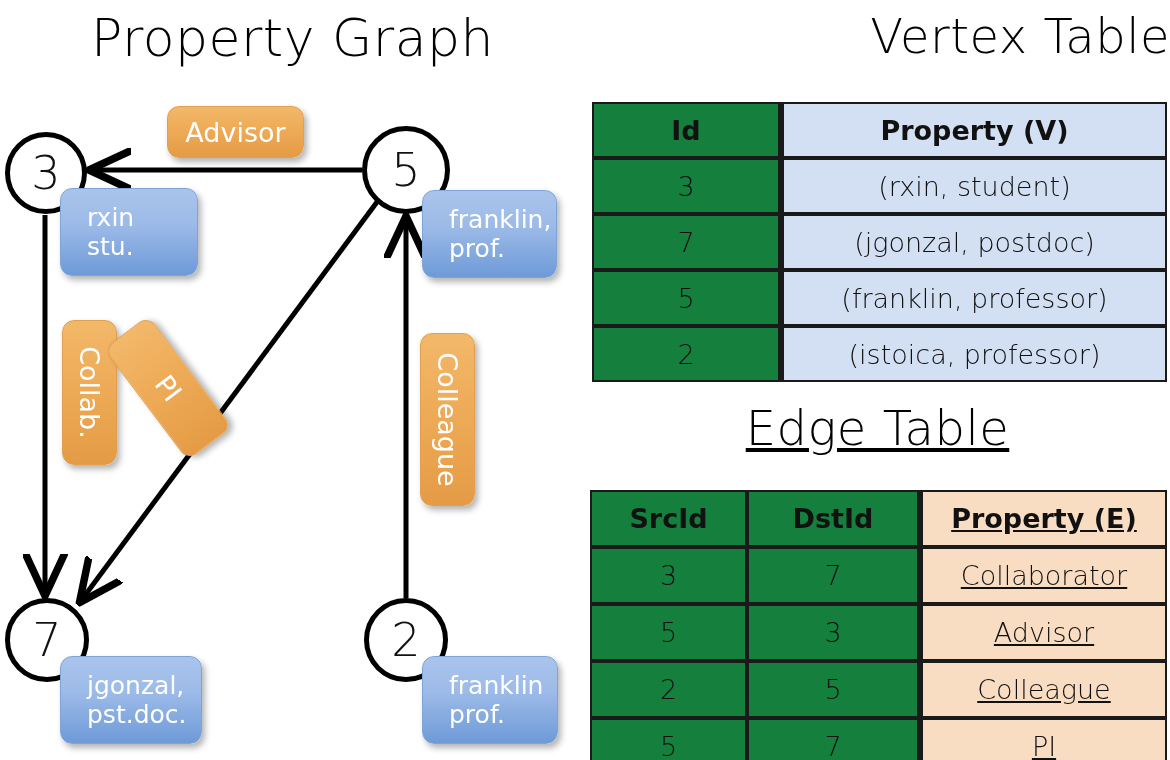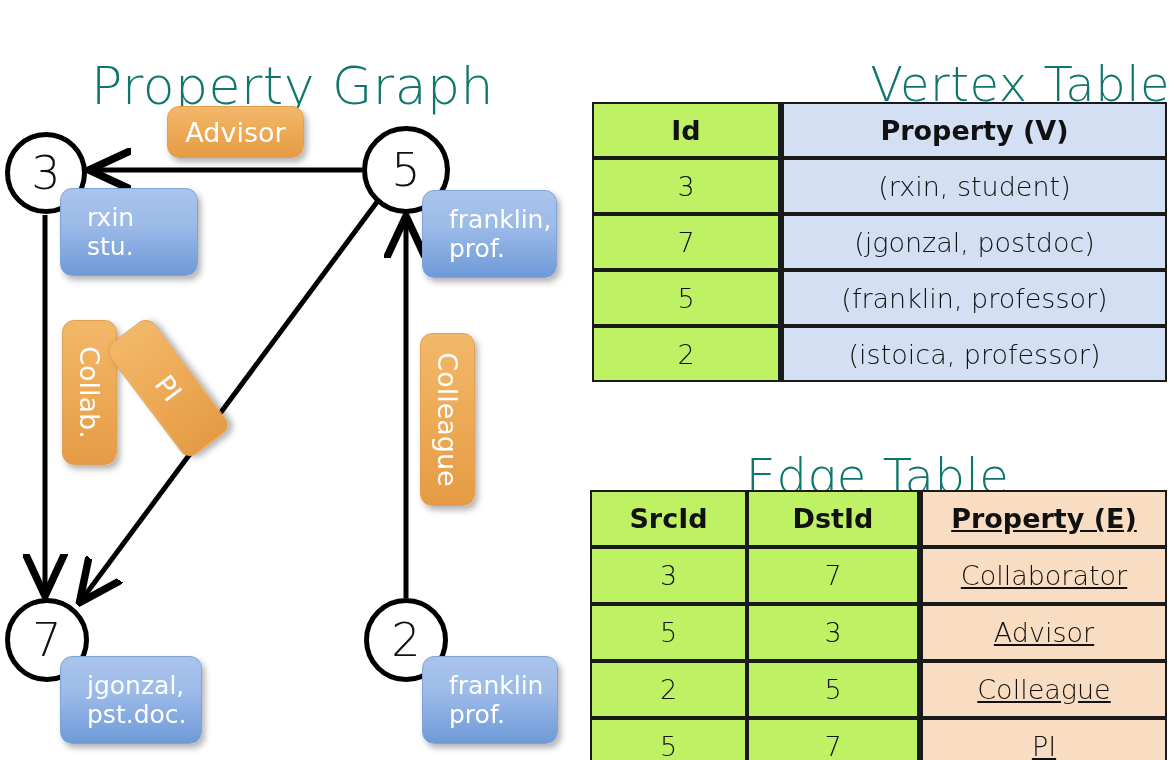--- a/index.html
+++ b/index.html
@@ -14,24 +14,23 @@
     overflow: hidden;
     font-family: "Liberation Sans", sans-serif;
     color: #000;
   }
 
   
   .title {
     position: absolute;
     font-family: "DejaVu Sans", sans-serif;
     font-weight: 300;
-    color: #0f766e;
+    color: #000000;
     white-space: nowrap;
     letter-spacing: 0.5px;
-    margin-top: 48px;
   }
   #title-property-graph {
     left: 0; top: 8px; width: 585px;
     text-align: center;
     font-size: 52px;
   }
   #title-vertex-table {
     left: 585px; top: 8px; width: 585px;
     text-align: right;
     font-size: 48px;
@@ -123,21 +122,21 @@
     font-family: "DejaVu Sans", sans-serif;
     font-weight: 300;
     color: #111;
     table-layout: fixed;
   }
   .data-table td, .data-table th {
     border: 2px solid #1a1a1a;
     text-align: center;
     font-weight: 300;
     padding: 0;
-    background: #bef264;
+    background: #15803d;
     font-size: 27px;
     line-height: 1;
   }
   .data-table th {
     font-weight: 700;
     font-size: 27px;
   }
   .cell-blue { background: #d3dff2 !important; }
   .cell-peach { background: #f8ddc2 !important; text-decoration: underline; }
   .sep-left { border-left: 4px solid #1a1a1a !important; }

